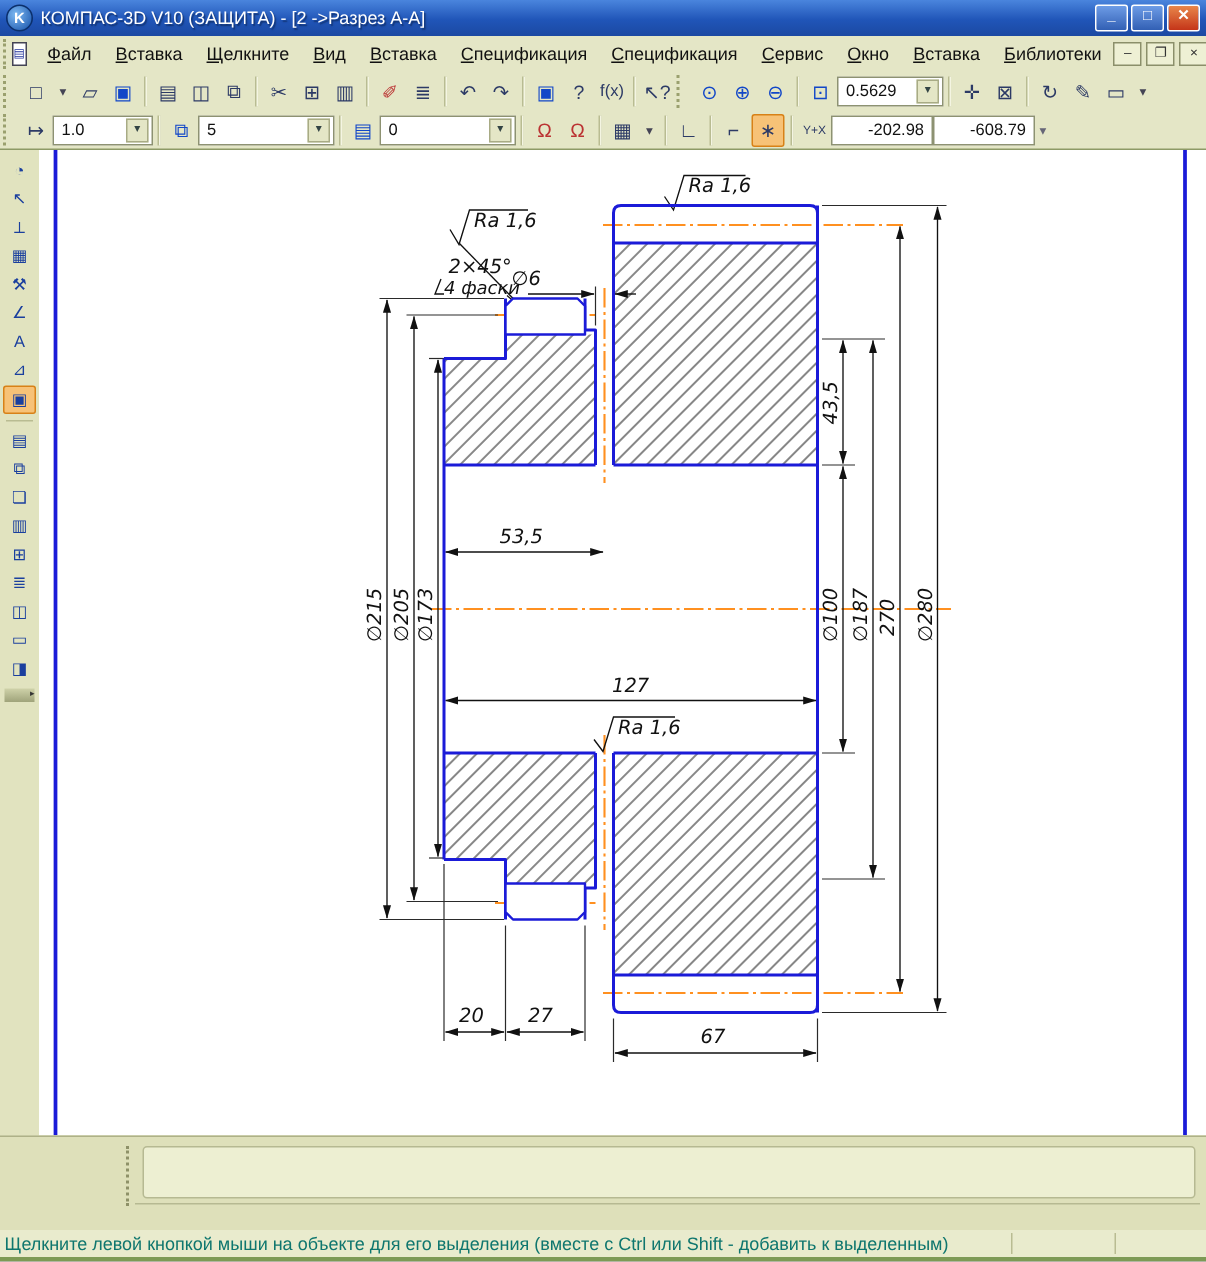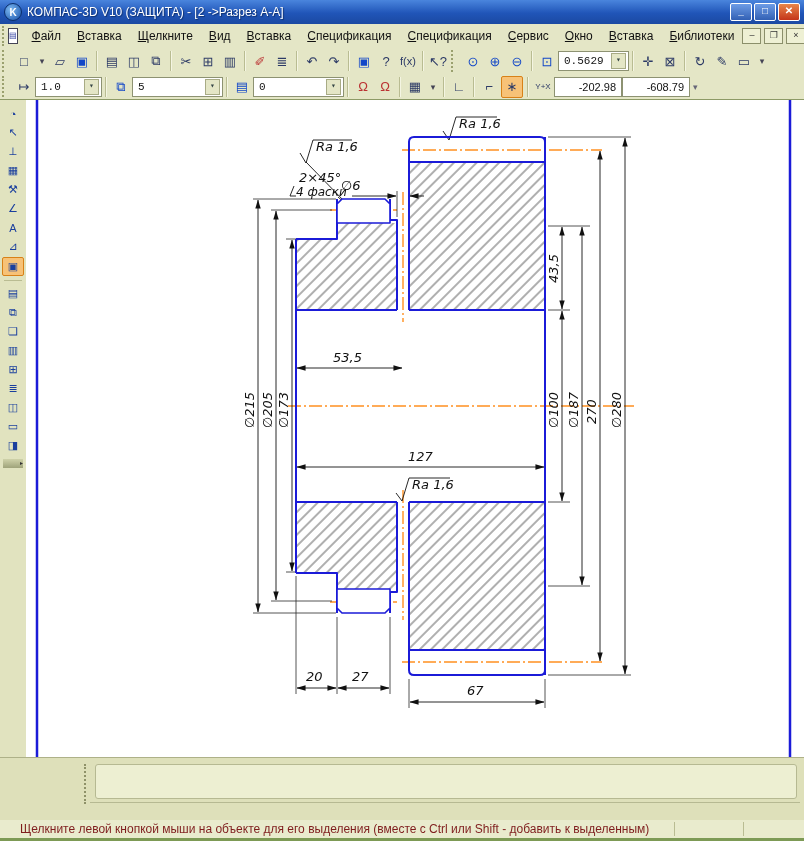--- a/index.html
+++ b/index.html
@@ -36,21 +36,21 @@
   .tb1{top:48px;height:26px;}
   .tb2{top:74px;height:25px;border-bottom:2px solid #8d9a66;}
   .tbtn{min-width:20px;height:20px;display:flex;align-items:center;justify-content:center;
     font-size:13px;color:#2c3a66;margin:0 1px;}
   .tbtn.sm{min-width:12px;font-size:9px;color:#445;}
   .tbtn.red{color:#b33;}
   .tbtn.blue{color:#1247c8;}
   .tbtn.active{background:#f7c277;border:1px solid #d88117;border-radius:2px;}
   .tsep{width:1px;height:20px;background:#b9bc92;border-right:1px solid #f4f5e2;margin:0 3px;}
   .combo{height:18px;background:#fff;border:1px solid #8d9272;display:flex;align-items:center;
-    padding:0 2px 0 5px;font-size:11px;color:#111;font-family:Liberation Mono, monospace;}
+    padding:0 2px 0 5px;font-size:11px;color:#111;}
   .combo .arrow{margin-left:auto;width:13px;height:14px;background:#e4e6c6;border:1px solid #a8ab85;
     font-size:8px;line-height:12px;text-align:center;color:#344;}
   .coordbox{height:18px;background:#fff;border:1px solid #8d9272;display:flex;align-items:center;
     justify-content:flex-end;padding:0 5px;font-size:11px;color:#111;}
   .chev{font-size:9px;color:#667;margin:0 3px;}
   
   .leftcol{position:absolute;left:0;top:100px;width:26px;height:657px;background:#e1e3bf;
     display:flex;flex-direction:column;align-items:center;padding-top:4px;box-sizing:border-box;}
   .ltool{width:20px;height:17px;display:flex;align-items:center;justify-content:center;
     font-size:11px;color:#1a3f9e;margin:1px 0;}
@@ -62,22 +62,22 @@
   .canvas{position:absolute;left:26px;top:100px;width:778px;height:657px;background:#fff;}
   .canvas svg{position:absolute;left:0;top:0;}
   
   .propbar{position:absolute;left:0;top:757px;width:804px;height:63px;background:#dee0ba;
     border-top:1px solid #aeb188;}
   .prop-grip{position:absolute;left:84px;top:6px;height:40px;border-left:2px dotted #8e9168;}
   .prop-inner{position:absolute;left:95px;top:6px;width:700px;height:33px;background:#edefd2;
     border:1px solid #b6b992;border-radius:3px;}
   .prop-line{position:absolute;left:90px;top:44px;width:710px;height:1px;background:#b6b992;}
   .statusbar{position:absolute;left:0;top:820px;width:804px;height:21px;background:#e9ebcd;
-    border-top:1px solid #fdfde f;display:flex;align-items:center;font-size:12px;color:#7f1d1d;
-    padding-left:20px;box-sizing:border-box;border-bottom:3px solid #7d9a55;}
+    border-top:1px solid #fdfde f;display:flex;align-items:center;font-size:12px;color:#0f766e;
+    padding-left:3px;box-sizing:border-box;border-bottom:3px solid #7d9a55;}
   .st-sep{width:1px;height:14px;background:#b9bc92;margin-left:8px;}
   .st-cell{width:60px;height:14px;}
 </style>
 </head>
 <body>
 
 <div class="app">
 
   <div class="titlebar">
     <div class="app-icon">K</div>

